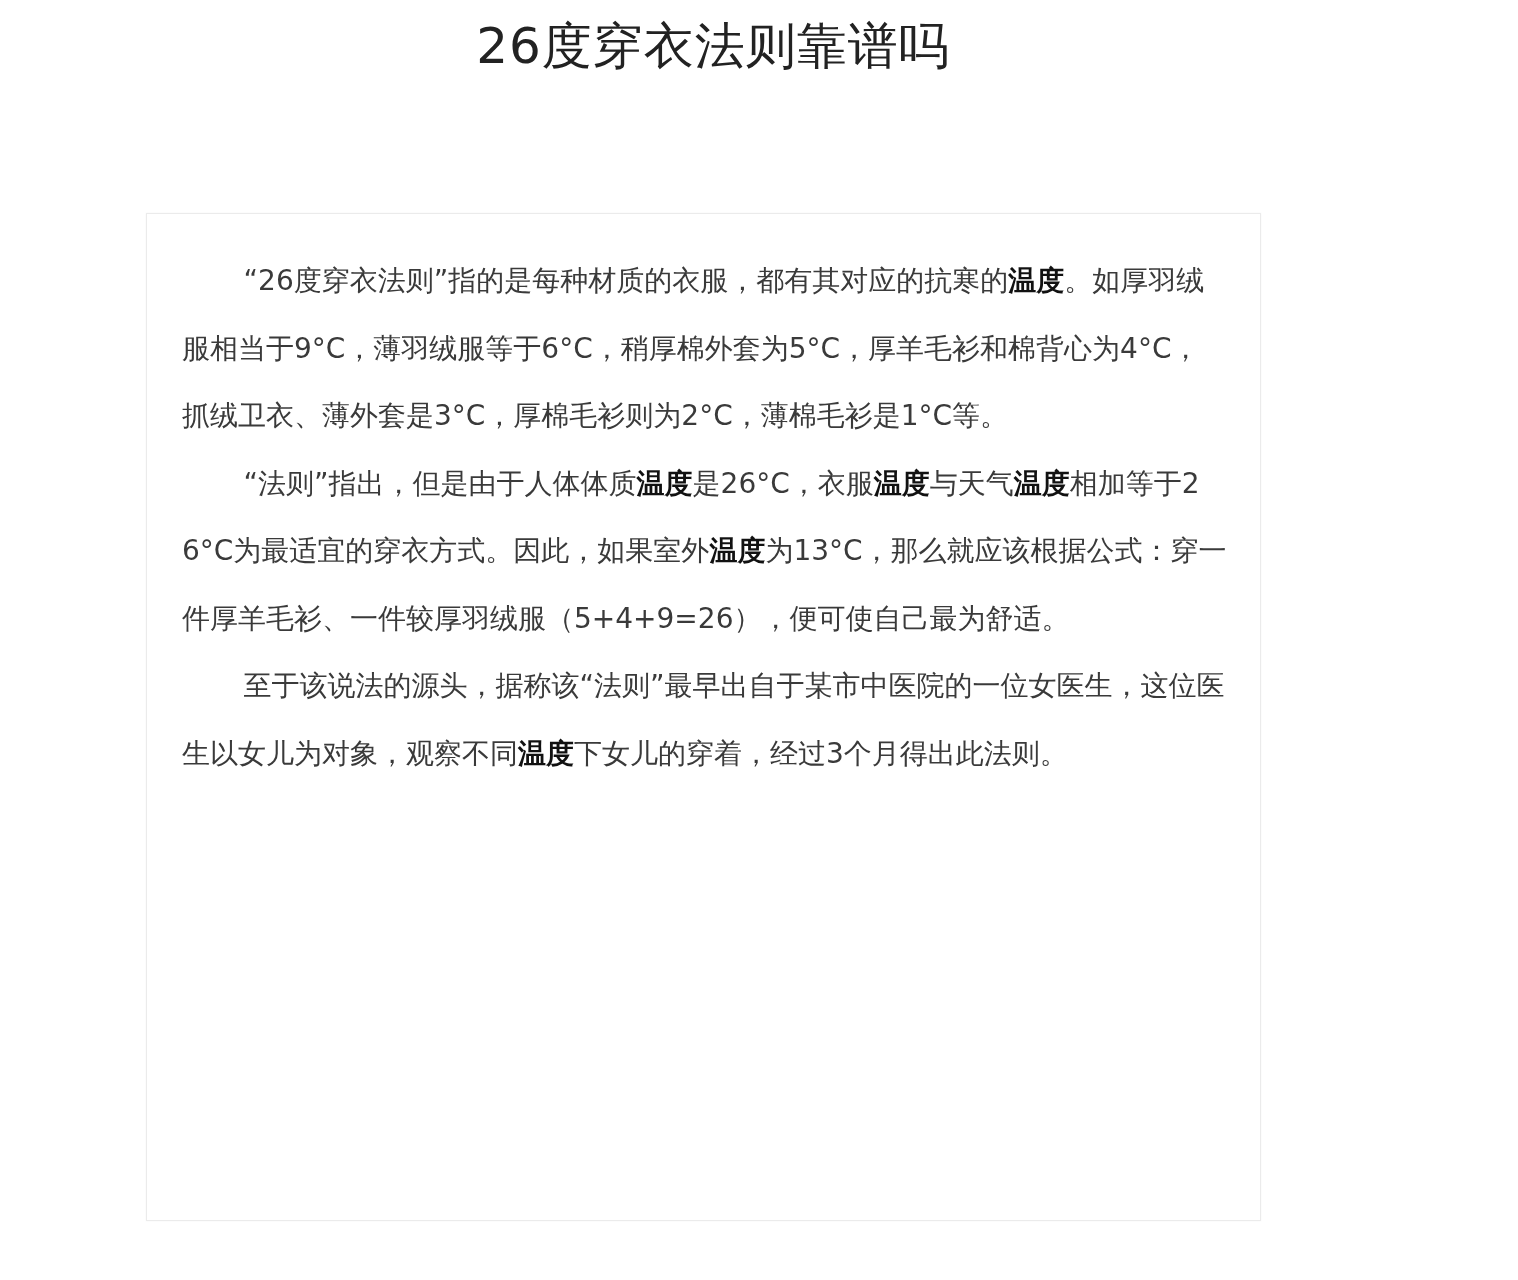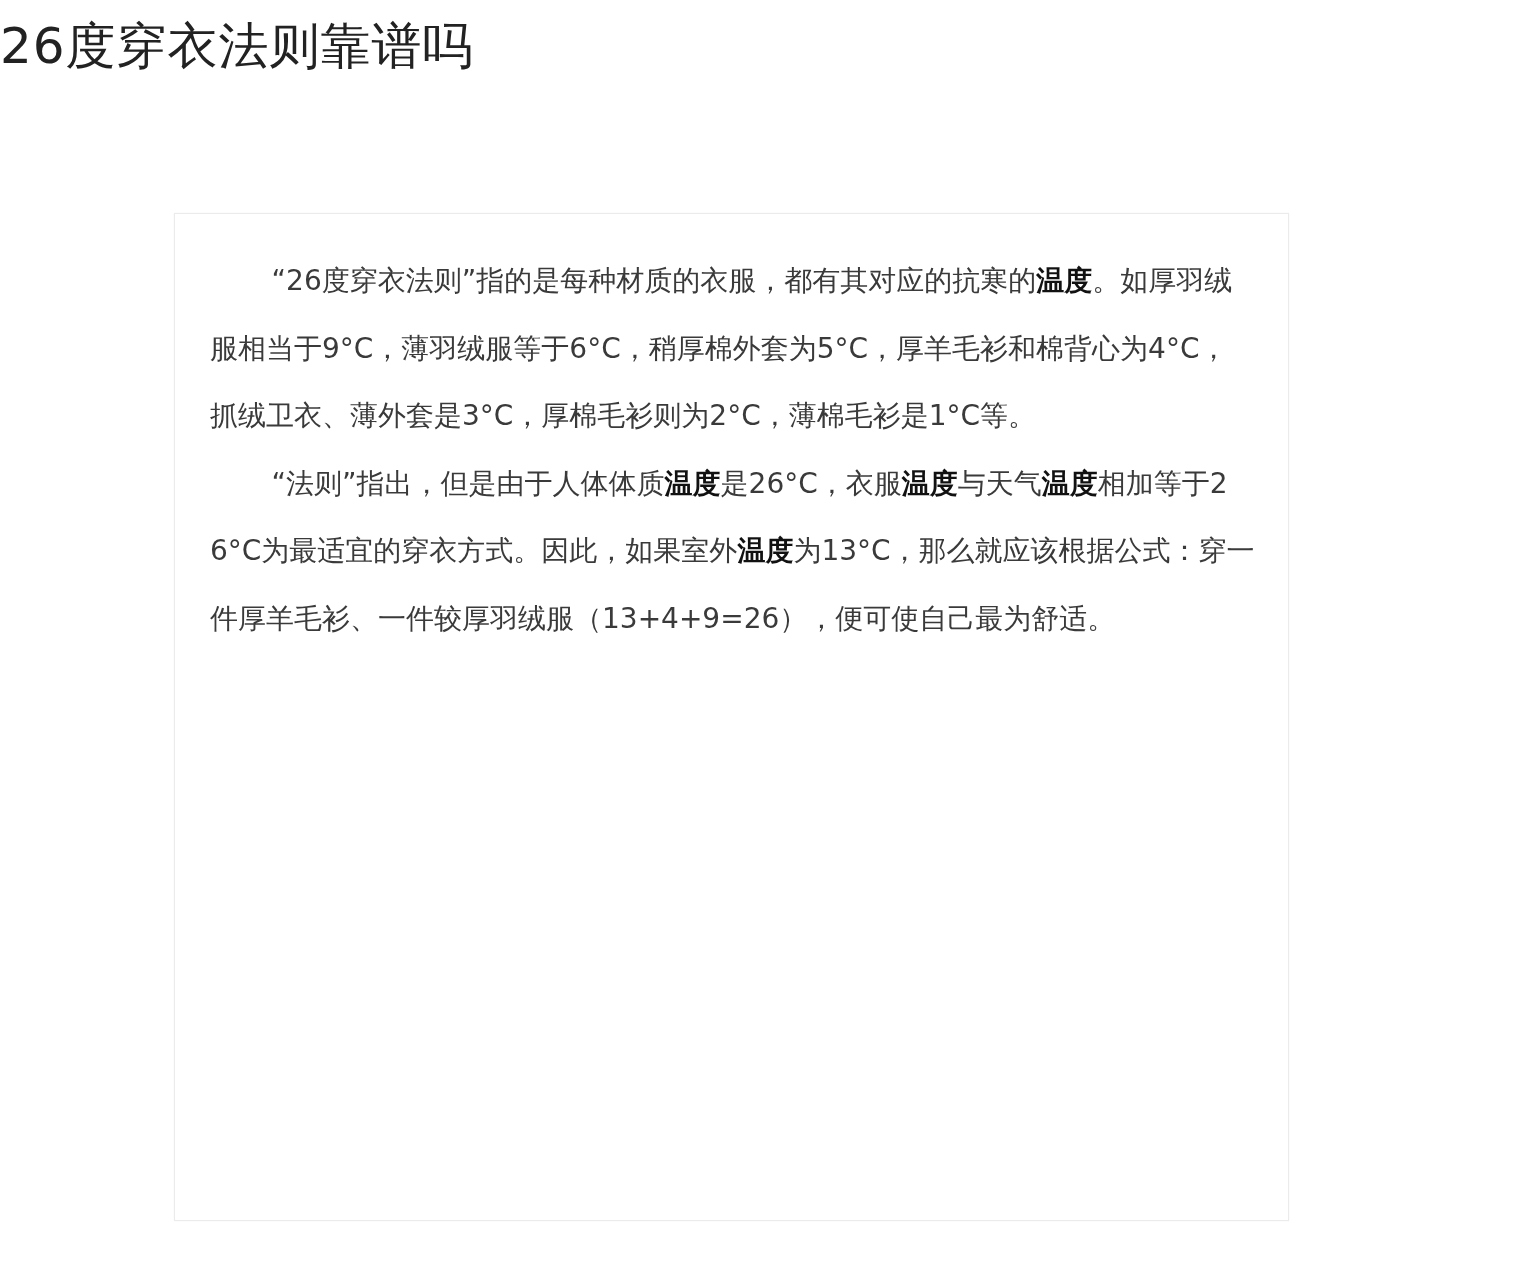--- a/index.html
+++ b/index.html
@@ -13,30 +13,31 @@
       position: relative;
       overflow: hidden;
       font-family: "DejaVu Sans", "Liberation Sans", sans-serif;
       color: #333333;
     }
     .page-title {
       position: absolute;
       left: 0;
       top: 14px;
       width: 1426px;
+      text-align: center;
       font-size: 50px;
       line-height: 64px;
       font-weight: normal;
       color: #222222;
       margin: 0;
       letter-spacing: 1px;
     }
     .card {
       position: absolute;
-      left: 174px;
+      left: 146px;
       top: 213px;
       width: 1115px;
       height: 1008px;
       border: 1px solid #ebebeb;
       box-shadow: 0 0 2px rgba(0,0,0,0.04);
       background: #ffffff;
       box-sizing: border-box;
     }
     .article {
       position: absolute;
@@ -61,16 +62,19 @@
 <body>
 
 <h1 class="page-title">26度穿衣法则靠谱吗</h1>
 
 <div class="card">
   <div class="article">
     <p class="para">
       <span>“26度穿衣法则”指的是每种材质的衣服，都有其对应的抗寒的</span><span class="kw">温度</span><span>。如厚羽绒服相当于9°C，薄羽绒服等于6°C，稍厚棉外套为5°C，厚羊毛衫和棉背心为4°C，抓绒卫衣、薄外套是3°C，厚棉毛衫则为2°C，薄棉毛衫是1°C等。</span>
     </p>
     <p class="para">
-      <span>“法则”指出，但是由于人体体质</span><span class="kw">温度</span><span>是26°C，衣服</span><span class="kw">温度</span><span>与天气</span><span class="kw">温度</span><span>相加等于26°C为最适宜的穿衣方式。因此，如果室外</span><span class="kw">温度</span><span>为13°C，那么就应该根据公式：穿一件厚羊毛衫、一件较厚羽绒服（13+4+9=26），便可使自己最为舒适。</span>
+      <span>“法则”指出，但是由于人体体质</span><span class="kw">温度</span><span>是26°C，衣服</span><span class="kw">温度</span><span>与天气</span><span class="kw">温度</span><span>相加等于26°C为最适宜的穿衣方式。因此，如果室外</span><span class="kw">温度</span><span>为13°C，那么就应该根据公式：穿一件厚羊毛衫、一件较厚羽绒服（5+4+9=26），便可使自己最为舒适。</span>
+    </p>
+    <p class="para">
+      <span>至于该说法的源头，据称该“法则”最早出自于某市中医院的一位女医生，这位医生以女儿为对象，观察不同</span><span class="kw">温度</span><span>下女儿的穿着，经过3个月得出此法则。</span>
     </p>
   </div>
 </div>
 
 </body></html>

